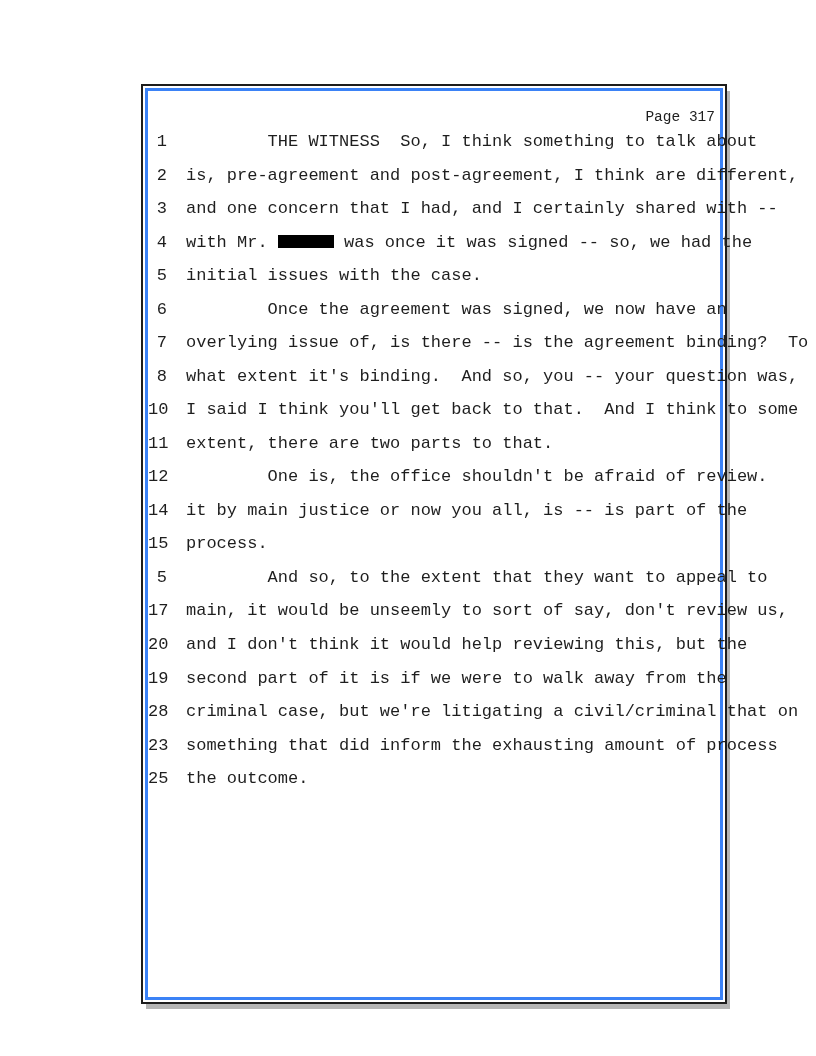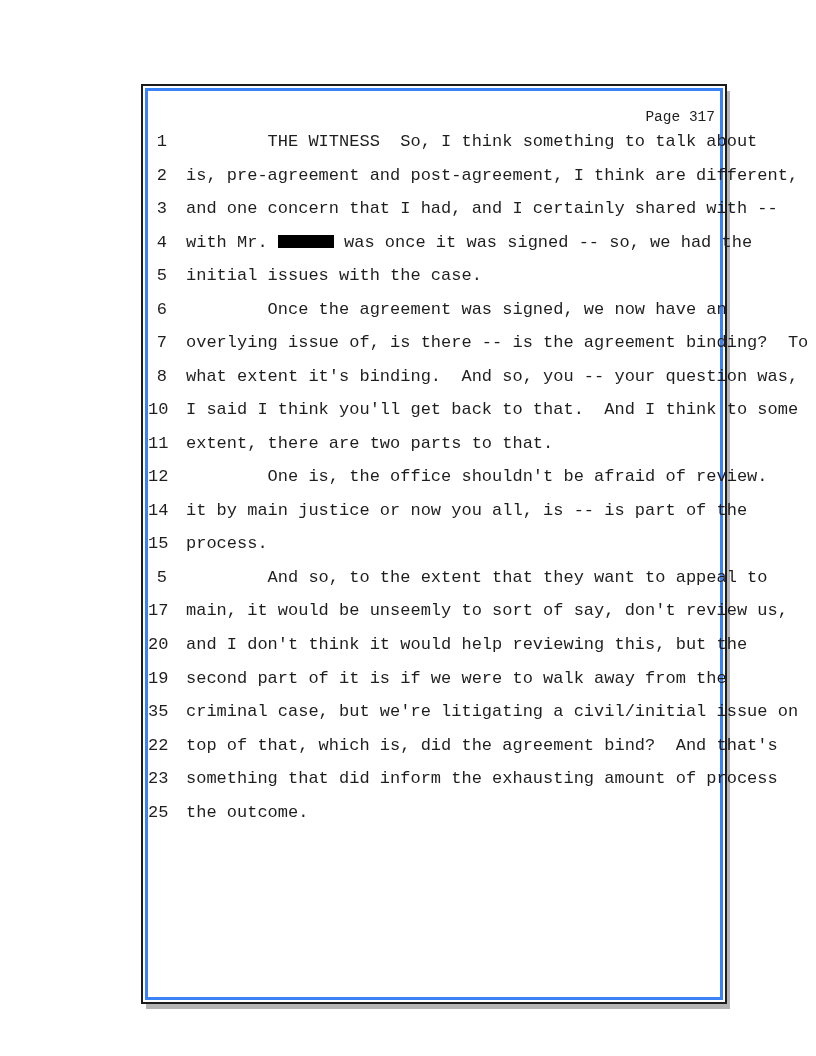--- a/index.html
+++ b/index.html
@@ -109,23 +109,22 @@
 
         <div class="row"><span class="ln">5</span><span class="lt">        And so, to the extent that they want to appeal to</span></div>
 
         <div class="row"><span class="ln">17</span><span class="lt">main, it would be unseemly to sort of say, don't review us,</span></div>
 
         <div class="row"><span class="ln">20</span><span class="lt">and I don't think it would help reviewing this, but the</span></div>
 
         <div class="row"><span class="ln">19</span><span class="lt">second part of it is if we were to walk away from the</span></div>
 
 
-        <div class="row"><span class="ln">35</span><span class="lt">criminal case, but we're litigating a civil/initial issue on</span></div>
+        <div class="row"><span class="ln">28</span><span class="lt">criminal case, but we're litigating a civil/criminal that on</span></div>
 
-        <div class="row"><span class="ln">22</span><span class="lt">top of that, which is, did the agreement bind?  And that's</span></div>
 
         <div class="row"><span class="ln">23</span><span class="lt">something that did inform the exhausting amount of process</span></div>
 
 
         <div class="row"><span class="ln">25</span><span class="lt">the outcome.</span></div>
 
       </div>
     </div>
   </div>
 </div>

